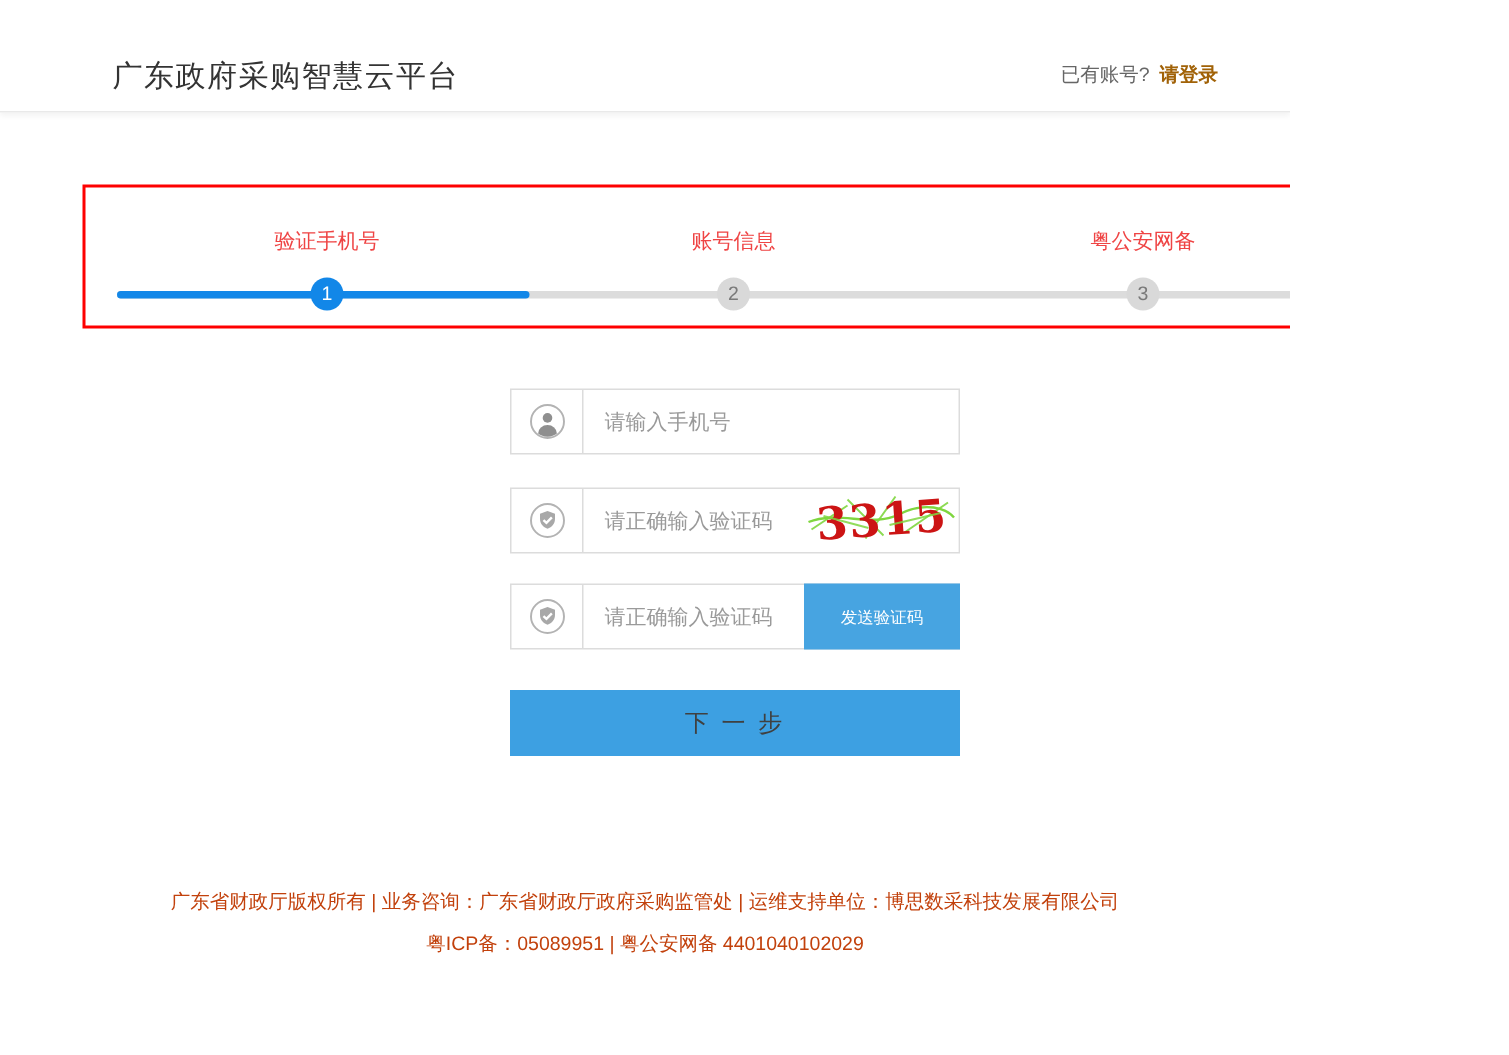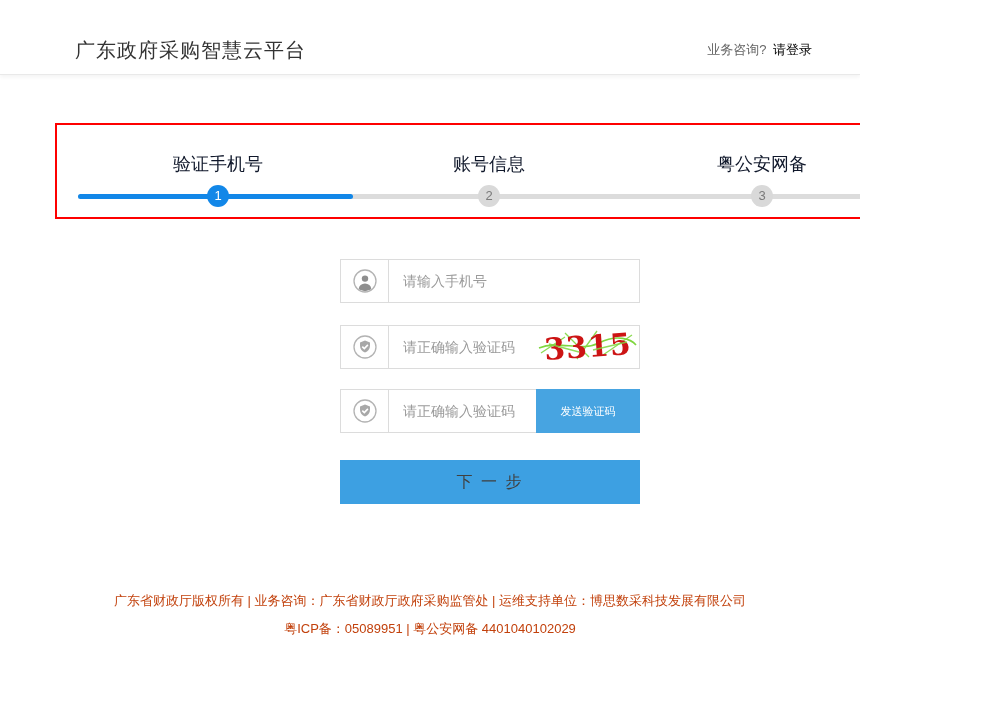--- a/index.html
+++ b/index.html
@@ -6,26 +6,26 @@
   html,body { background:#fff; }
   body { font-family:"Liberation Sans","DejaVu Sans",sans-serif; }
   .page { position:relative; width:860px; height:703px; background:#fff; overflow:hidden;margin-top:23px; }
 
   
   .header { position:absolute; top:0; left:0; width:100%; height:52px; background:#fff;
             border-bottom:1px solid #e9e9e9; box-shadow:0 2px 4px rgba(0,0,0,.05); z-index:2; }
   .page-title { position:absolute; left:75px; top:14px; font-size:20px; font-weight:400;
                 color:#333; letter-spacing:1px; }
   .header-right { position:absolute; right:48px; top:18px; font-size:13px; color:#666; }
-  .login-link { color:#000000; text-decoration:none; margin-left:3px; cursor:pointer; }
+  .login-link { color:#a16207; text-decoration:none; margin-left:3px; cursor:pointer;font-weight:bold; }
 
   
   .stepper-box { position:absolute; left:55px; top:100px; width:856px; height:96px;
                  border:2px solid #fe0000; background:#fff; }
-  .step-label { position:absolute; top:27px; font-size:18px; color:#0f172a;
+  .step-label { position:absolute; top:27px; font-size:14px; color:#ef4444;
                 transform:translateX(-50%); white-space:nowrap;text-align:center; }
   .track { position:absolute; left:21px; top:69px; width:820px; height:5px;
            background:#dcdcdc; border-radius:3px; }
   .track-fill { position:absolute; left:0; top:0; height:5px; width:275px;
                 background:#1287e8; border-radius:3px; }
   .step-circle { position:absolute; top:-9px; width:22px; height:22px; border-radius:50%;
                  line-height:22px; text-align:center; font-size:13px; }
   .step-circle.active { background:#1287e8; color:#fff; }
   .step-circle.inactive { background:#d9d9d9; color:#7a7a7a; }
 
@@ -52,21 +52,21 @@
   .footer-line.l2 { top:597px; }
 </style>
 </head>
 <body>
 
 <div class="page">
 
   <header class="header">
     <h1 class="page-title">广东政府采购智慧云平台</h1>
     <div class="header-right">
-      <span>业务咨询?</span>
+      <span>已有账号?</span>
       <a class="login-link" href="#">请登录</a>
     </div>
   </header>
 
   <section class="stepper-box">
     <span class="step-label" style="left:161px">验证手机号</span>
     <span class="step-label" style="left:432px">账号信息</span>
     <span class="step-label" style="left:705px">粤公安网备</span>
     <div class="track">
       <div class="track-fill"></div>

